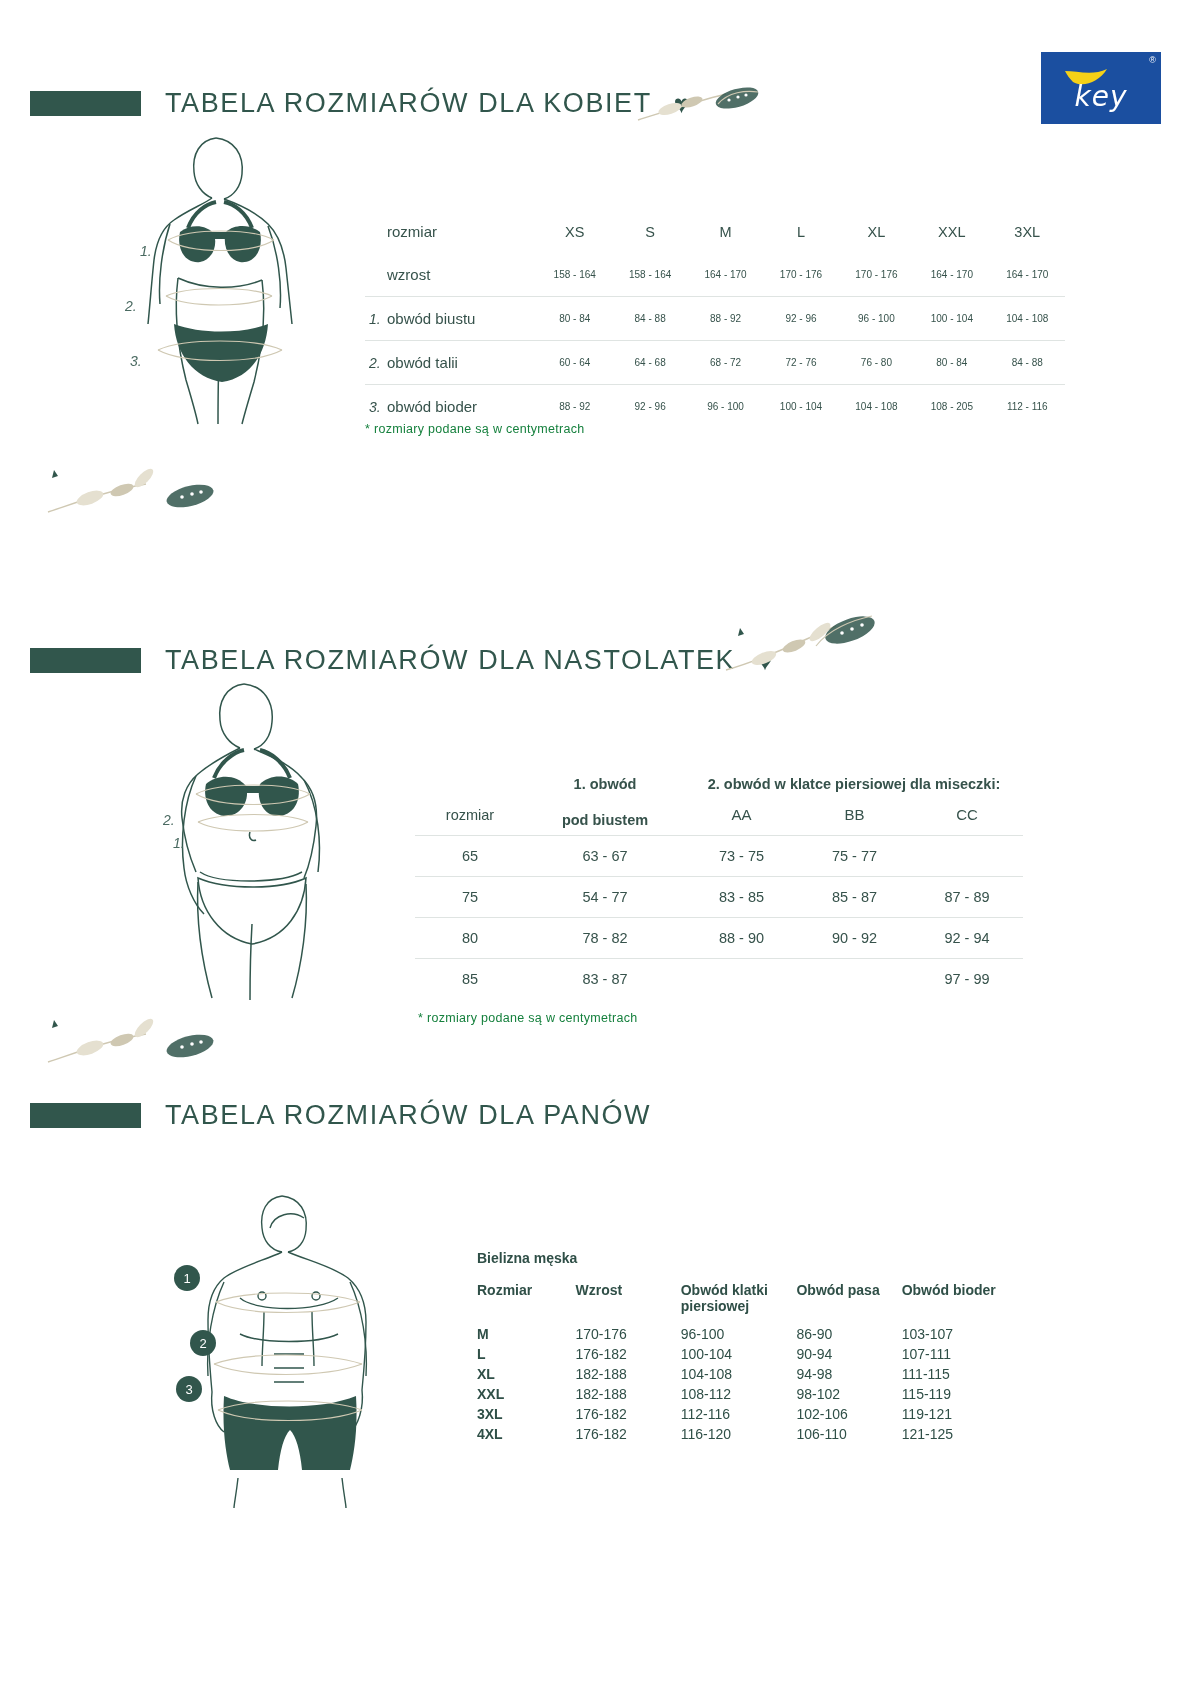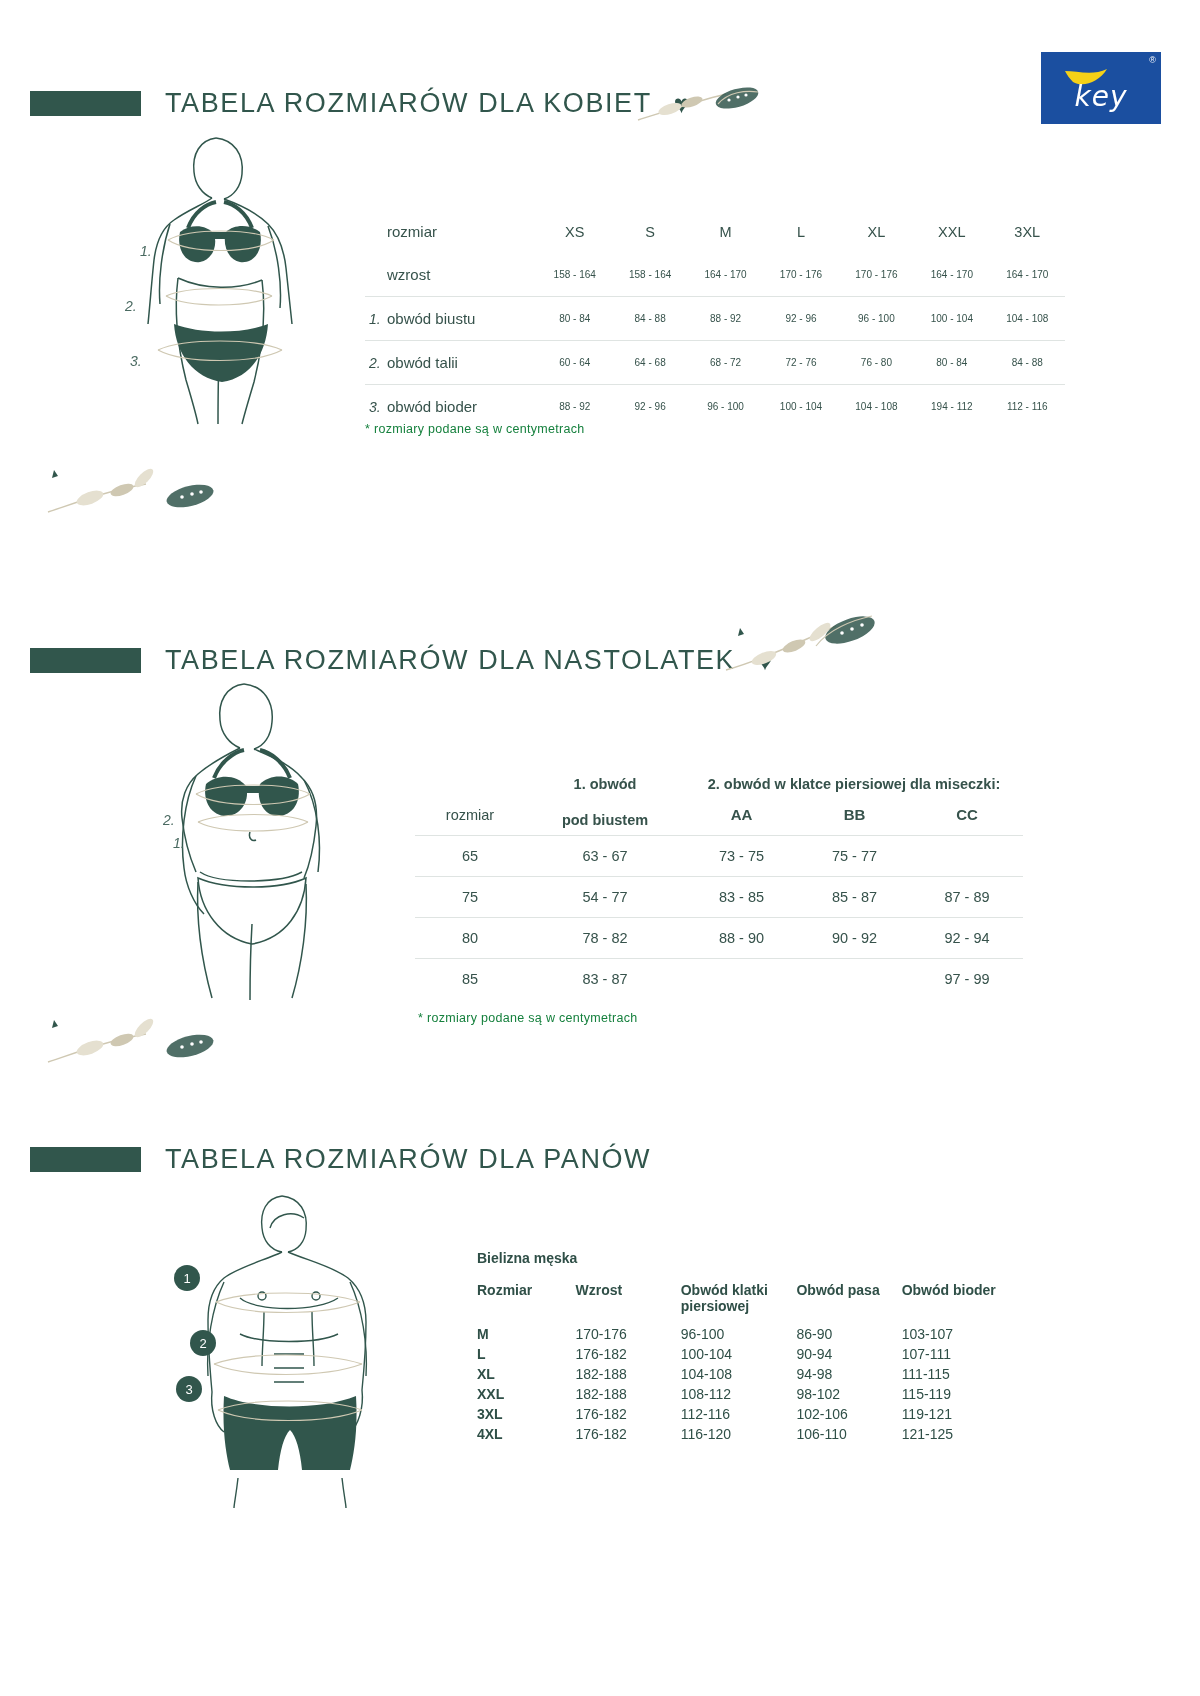--- a/index.html
+++ b/index.html
@@ -114,21 +114,21 @@
     width: 608px;
   }
   .t2 td {
     font-size: 14.5px;
     color: #36524b;
     padding: 12px 4px;
     text-align: center;
     white-space: nowrap;
   }
   .t2 .hd { font-weight: 400; }
-  .t2 .hd-strong { font-weight: 700; font-size: 15px; }
+  .t2 .hd-strong { font-weight: 400; font-size: 15px; }
   .t2 tr.sep td { border-bottom: 1px solid #dfe4e2; }
   .t2 .grp {
     font-weight: 700;
     font-size: 14.5px;
     padding-bottom: 2px;
   }
 
   
   .t3 {
     position: absolute;
@@ -300,21 +300,21 @@
         <td>84 - 88</td>
       </tr>
       <tr>
         <td class="idx">3.</td>
         <td class="rowhead">obwód bioder</td>
         <td>88 - 92</td>
         <td>92 - 96</td>
         <td>96 - 100</td>
         <td>100 - 104</td>
         <td>104 - 108</td>
-        <td>194 - 112</td>
+        <td>108 - 205</td>
         <td>112 - 116</td>
       </tr>
     </tbody>
   </table>
   <div class="note" style="position:absolute; left:365px; top:422px;">* rozmiary podane są w centymetrach</div>
 
   <div class="sec-head" style="left:30px; top:645px;">
     <div class="sec-bar"></div>
     <div class="sec-title">TABELA ROZMIARÓW DLA NASTOLATEK</div>
     <span class="heart">♥</span>
@@ -430,21 +430,21 @@
         <td>85</td>
         <td>83 - 87</td>
         <td></td>
         <td></td>
         <td>97 - 99</td>
       </tr>
     </tbody>
   </table>
   <div class="note" style="position:absolute; left:418px; top:1011px;">* rozmiary podane są w centymetrach</div>
 
-  <div class="sec-head" style="left:30px; top:1144px;text-align:right;">
+  <div class="sec-head" style="left:30px; top:1100px;text-align:right;">
     <div class="sec-bar"></div>
     <div class="sec-title">TABELA ROZMIARÓW DLA PANÓW</div>
   </div>
 
   <svg class="illu" style="left:170px; top:1178px;" width="260" height="330" viewBox="0 0 260 330">
     <g fill="none" stroke="#31564c" stroke-width="1.4">
       <path d="M112 18 C96 20 90 34 92 50 C93 62 100 72 112 74"></path>
       <path d="M112 18 C130 20 138 34 136 52 C135 64 128 72 118 74"></path>
       <path d="M100 50 C104 36 122 32 134 40"></path>
       <path d="M112 74 C96 82 70 88 54 100 C42 110 38 126 38 142 C38 164 40 192 42 214"></path>

